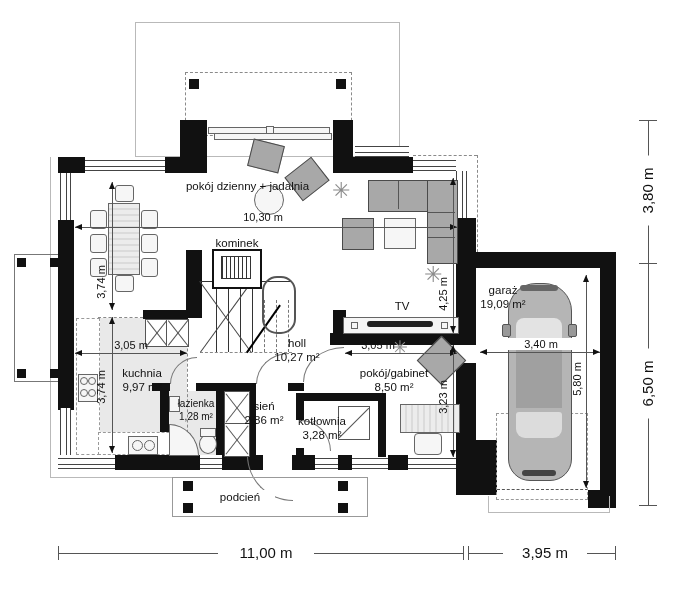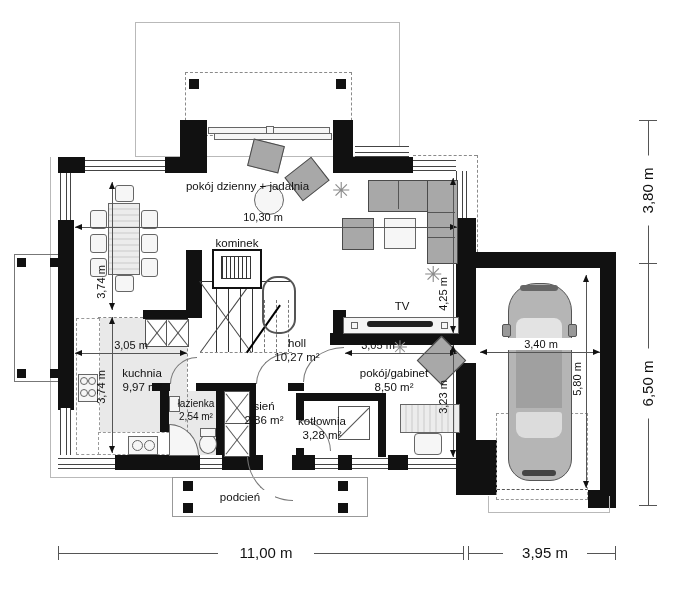--- a/index.html
+++ b/index.html
@@ -238,37 +238,41 @@
 
   <div class="rlabel" style="left:165px;top:179px;width:165px">
     <span class="block">pokój dzienny + jadalnia</span>
   </div>
   <div class="rlabel" style="left:107px;top:366px;width:70px">
     <span class="block">kuchnia</span>
     <span class="block">9,97 m²</span>
   </div>
   <div class="rlabel sm" style="left:170px;top:398px;width:52px">
     <span class="block">łazienka</span>
-    <span class="block">2,54 m²</span>
+    <span class="block">1,28 m²</span>
   </div>
   <div class="rlabel" style="left:239px;top:399px;width:50px">
     <span class="block">sień</span>
     <span class="block">2,86 m²</span>
   </div>
   <div class="rlabel" style="left:287px;top:414px;width:70px">
     <span class="block">kotłownia</span>
     <span class="block">3,28 m²</span>
   </div>
   <div class="rlabel" style="left:262px;top:336px;width:70px">
     <span class="block">holl</span>
     <span class="block">10,27 m²</span>
   </div>
   <div class="rlabel" style="left:349px;top:366px;width:90px">
     <span class="block">pokój/gabinet</span>
     <span class="block">8,50 m²</span>
+  </div>
+  <div class="rlabel" style="left:468px;top:283px;width:70px">
+    <span class="block">garaż</span>
+    <span class="block">19,09 m²</span>
   </div>
 
   <div class="dline-h" style="left:75px;top:227px;width:382px"></div>
   <div class="ar ar-l" style="left:75px;top:224px"></div>
   <div class="ar ar-r" style="left:450px;top:224px"></div>
   <div class="dim" style="left:213px;top:211px;width:100px">10,30 m</div>
 
   <div class="dline-v" style="left:112px;top:182px;height:128px"></div>
   <div class="ar ar-u" style="left:109px;top:182px"></div>
   <div class="ar ar-d" style="left:109px;top:303px"></div>

